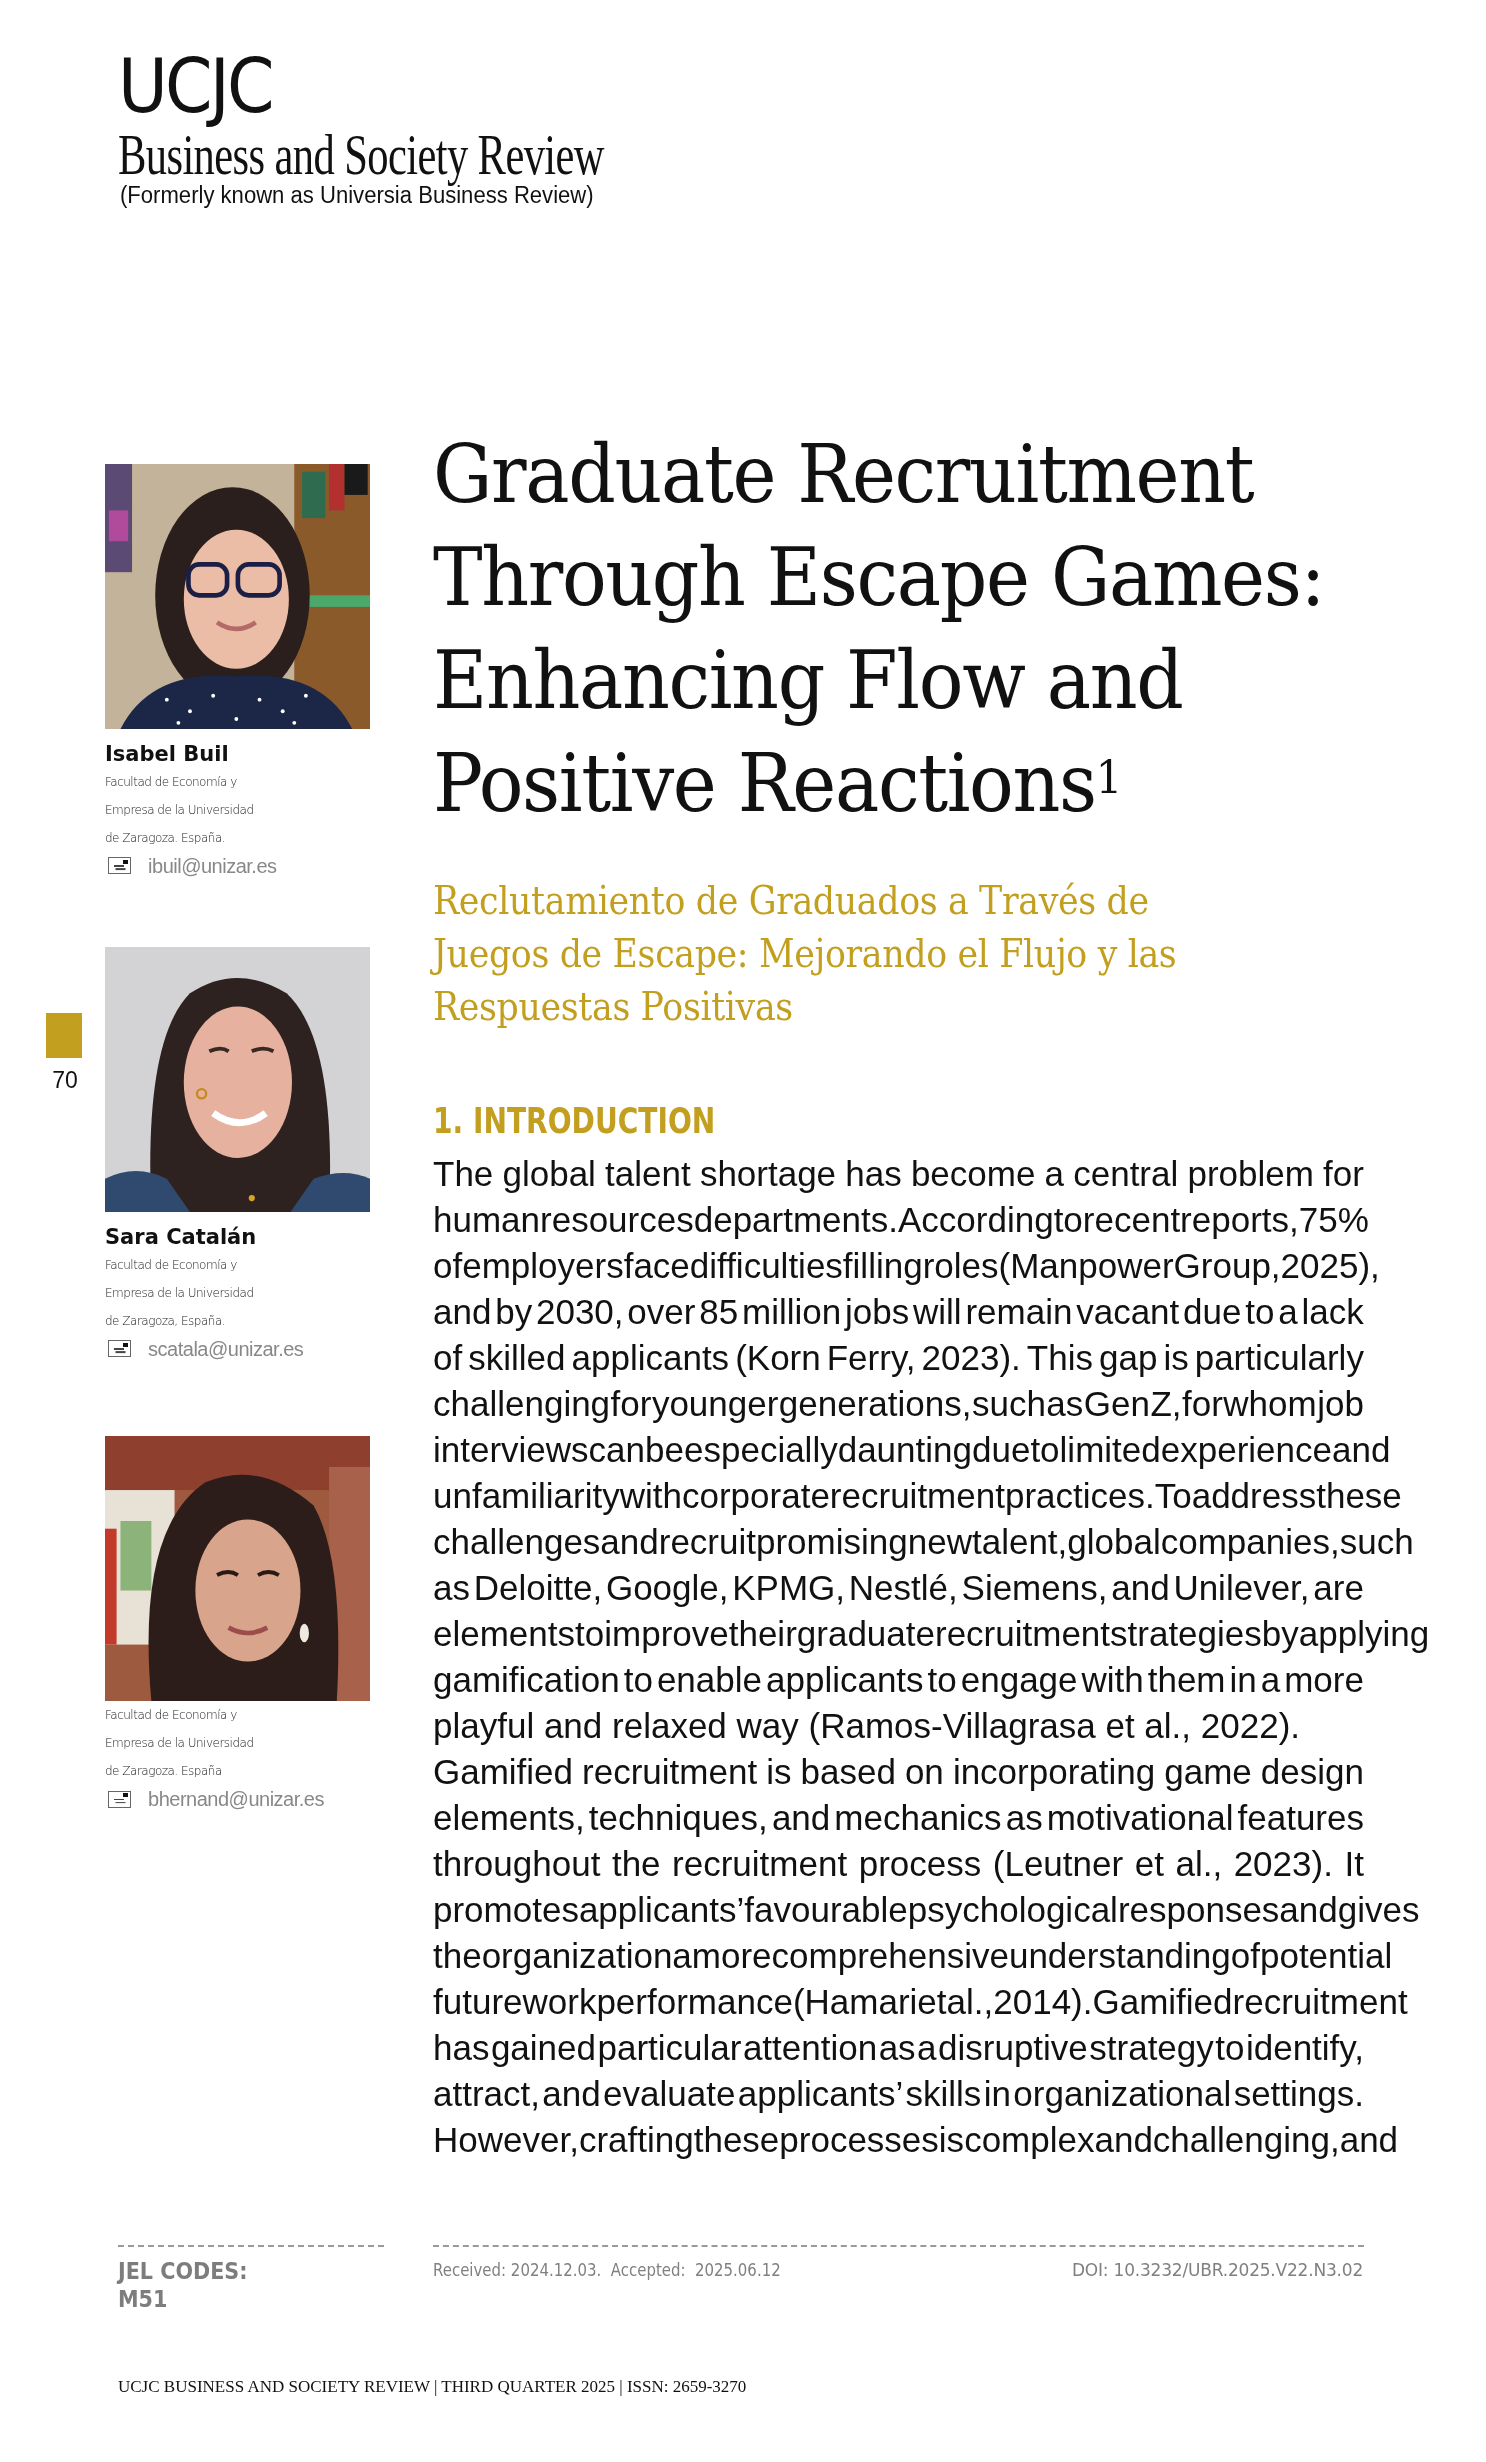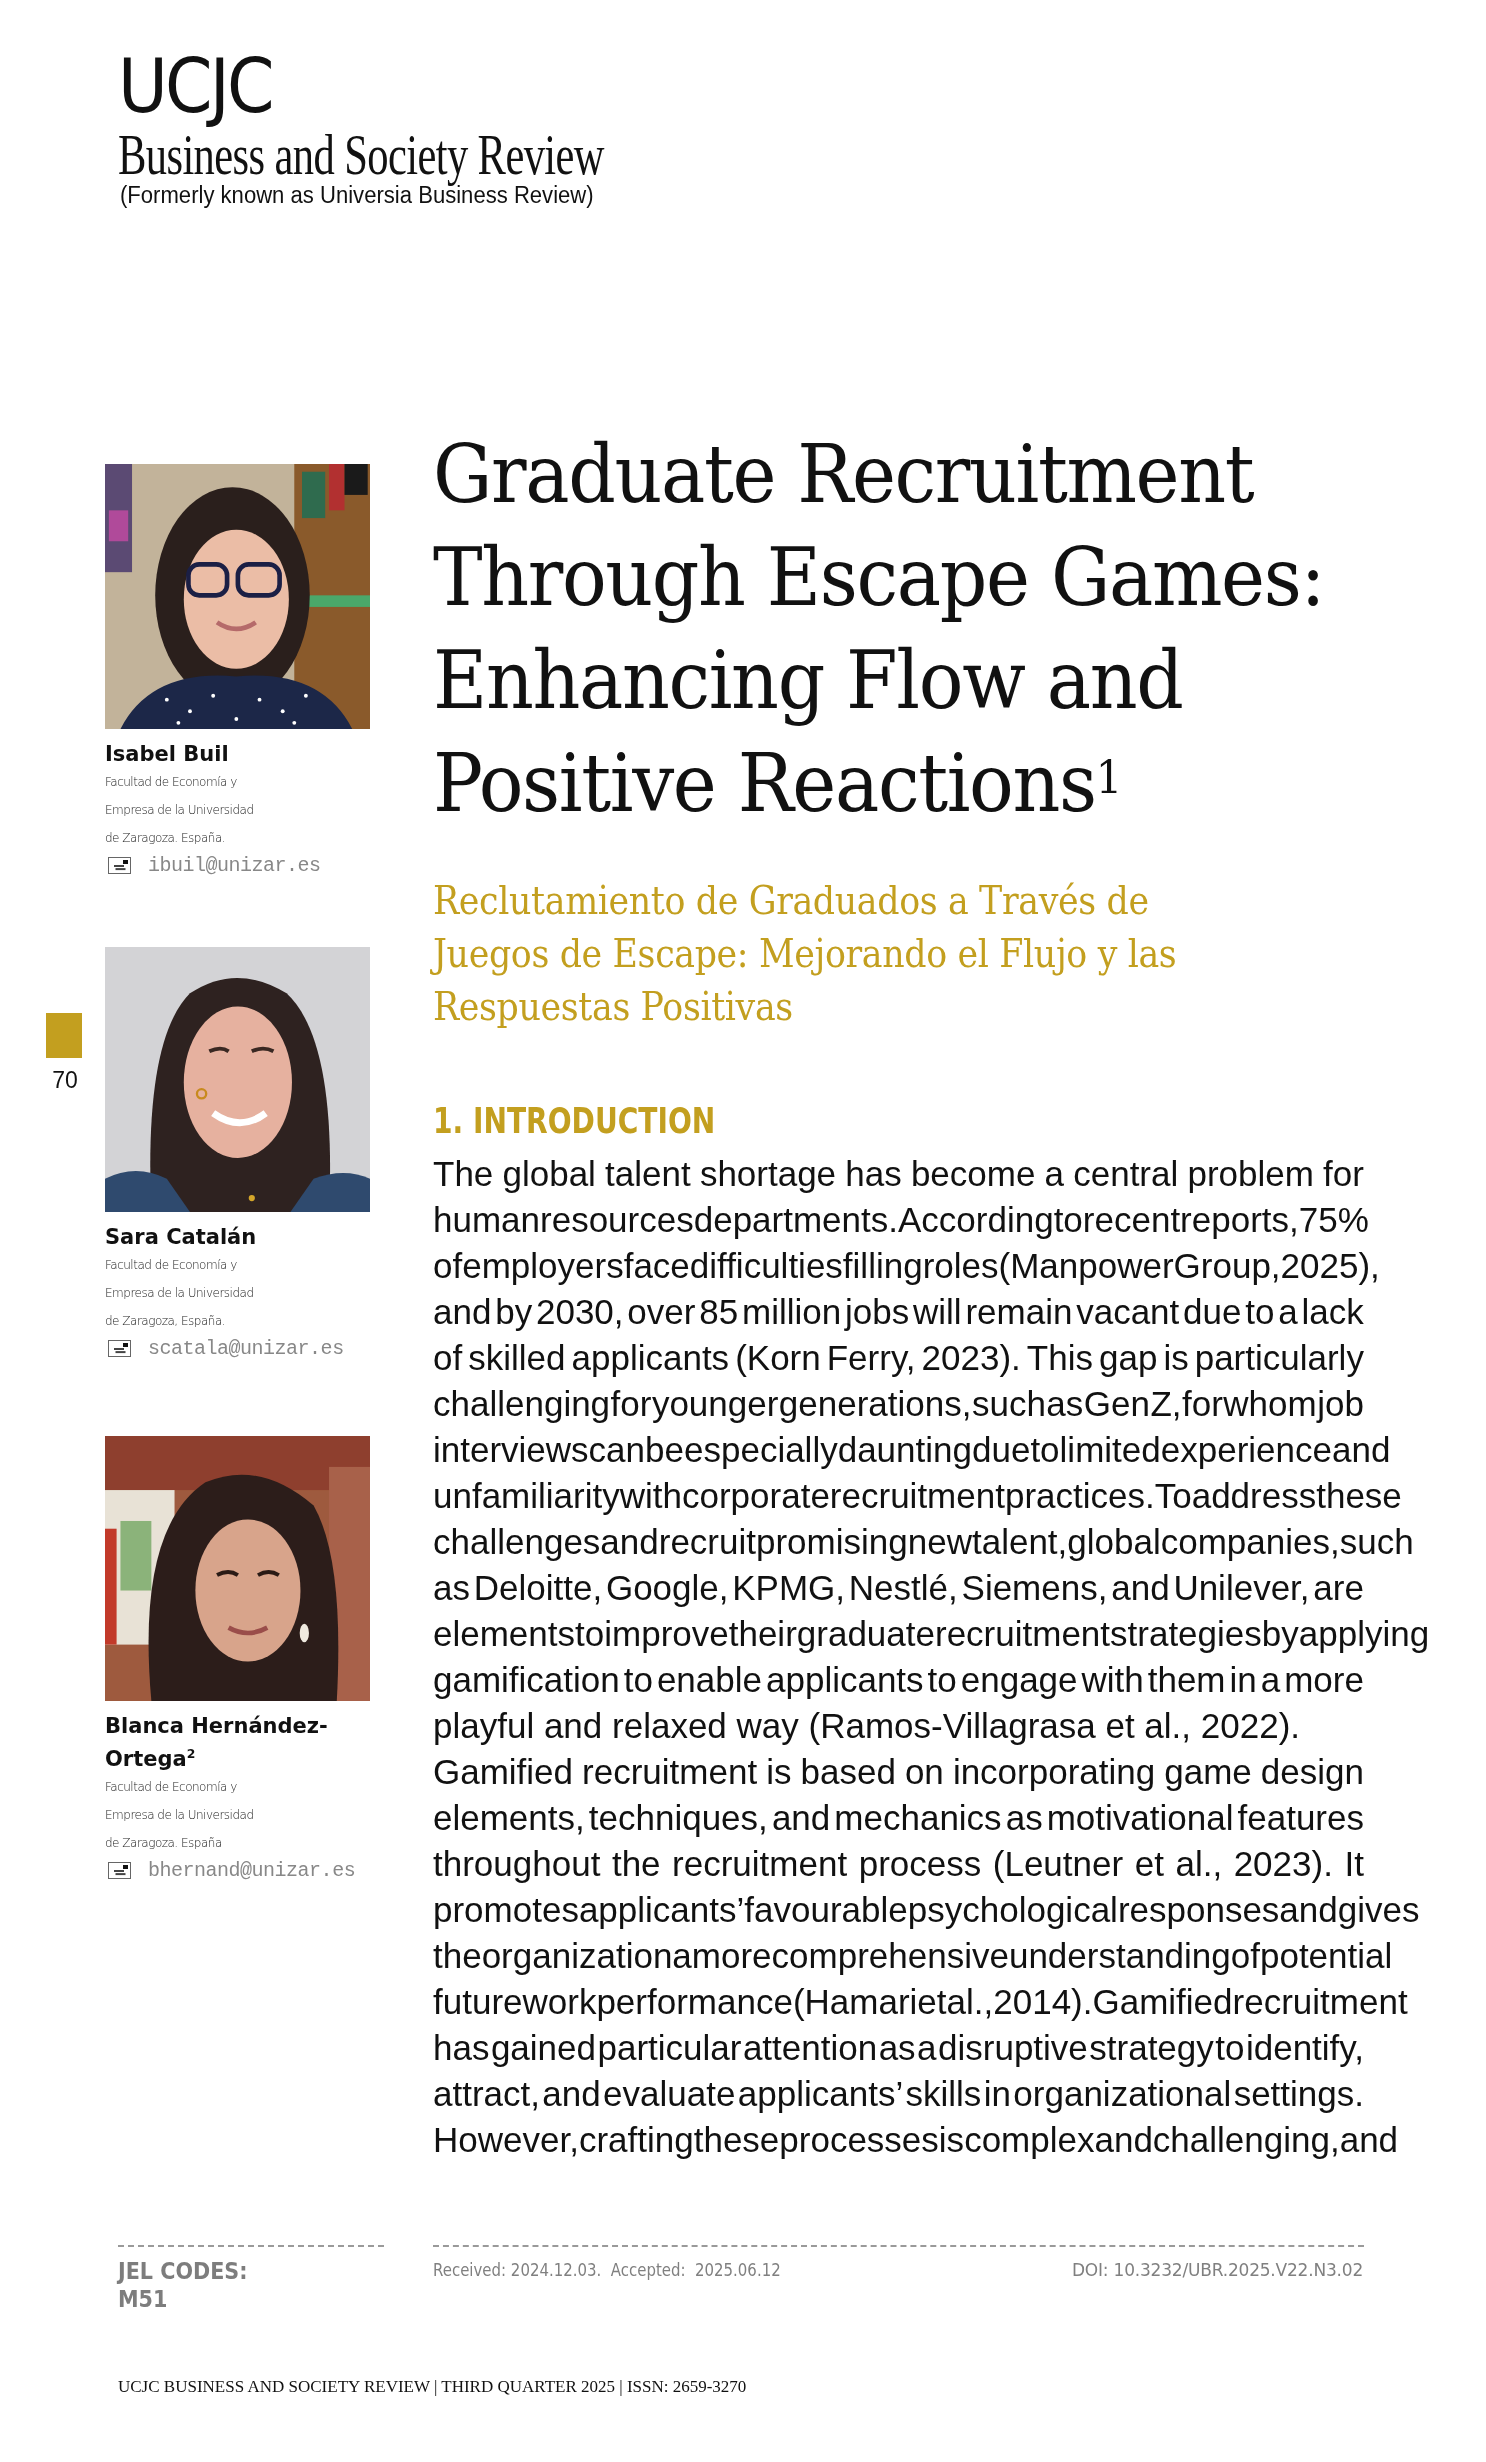--- a/index.html
+++ b/index.html
@@ -14,21 +14,21 @@
   
   .page-marker { left:46px; top:1013px; width:36px; height:45px; background:#C39F1F; }
   .page-number { left:48px; top:1067px; width:34px; text-align:center; font-family:"Liberation Sans", sans-serif; font-size:23px; line-height:26px; color:#111; }
 
   
   .author { left:105px; width:266px;margin-top:26px; }
   .photo { width:265px; height:265px; position:relative; overflow:hidden; }
   .author-name { font-family:"DejaVu Sans", sans-serif; font-weight:700; font-size:21px; line-height:28px; margin-top:10.8px; color:#111; }
   .author-name sup { font-size:12.4px; }
   .author-aff { font-family:"DejaVu Sans", sans-serif; font-size:12px; line-height:28px; color:#222; font-weight:300; letter-spacing:-0.5px; white-space:pre-line; }
-  .author-email { display:flex; align-items:center; gap:17px; font-family:Liberation Mono, monospace; font-size:20px; line-height:28px; color:#888; letter-spacing:-0.5px; }
+  .author-email { display:flex; align-items:center; gap:17px; font-family:Liberation Sans, sans-serif; font-size:20px; line-height:28px; color:#888; letter-spacing:-0.5px; }
   .mail-icon { width:23px; height:17px; border:1.2px solid #666; position:relative; box-sizing:border-box; margin-left:3.1px; }
   .mail-icon::before { content:""; position:absolute; right:2.3px; top:1.5px; width:4.6px; height:3.9px; background:#111; }
   .mail-icon::after { content:""; position:absolute; left:4.6px; top:7px; width:10px; height:1.5px; background:#444; box-shadow:1.5px 3.1px 0 #444; }
 
   
   .title { left:433px; top:423px; width:1004px; font-family:"DejaVu Serif", serif; font-size:80px; line-height:103px; color:#111; letter-spacing:-1.5px; transform:scaleX(0.93); transform-origin:left top; }
   .title sup { font-size:45px; vertical-align:top; position:relative; top:-6.2px; }
   .subtitle { left:433px; top:874px; width:1081px; font-family:"DejaVu Serif", serif; font-size:40px; line-height:53px; color:#C39F1F; transform:scaleX(0.87); transform-origin:left top; letter-spacing:-0.4px; }
 
   .section-heading { left:433px; top:1098px; font-family:"DejaVu Sans", sans-serif; font-weight:700; font-size:36px; line-height:46px; color:#C39F1F; transform:scaleX(0.78); transform-origin:left top; white-space:nowrap; letter-spacing:0px; }
@@ -132,21 +132,20 @@
       <rect x="0" y="120" width="15" height="150" fill="#c23a2a"></rect>
       <rect x="290" y="40" width="53" height="303" fill="#a8614a"></rect>
       <path d="M60 343 Q40 120 130 60 Q200 30 270 90 Q310 160 300 343 Z" fill="#2c1d1a"></path>
       <ellipse cx="185" cy="200" rx="68" ry="92" fill="#d8a48b"></ellipse>
       <path d="M145 180 Q160 172 172 180" stroke="#2a1a15" stroke-width="5" fill="none"></path>
       <path d="M198 180 Q212 172 225 180" stroke="#2a1a15" stroke-width="5" fill="none"></path>
       <path d="M160 248 Q185 262 210 248" stroke="#9a4d4a" stroke-width="6" fill="none"></path>
       <ellipse cx="258" cy="255" rx="6" ry="12" fill="#efe9df"></ellipse>
     </svg>
   </div>
-  <div class="author-name"><span>Blanca Hernández-Ortega</span><sup>2</sup></div>
   <div class="author-aff">Facultad de Economía y
 Empresa de la Universidad
 de Zaragoza. España</div>
   <div class="author-email">
     <span class="mail-icon"></span>
     <span>bhernand@unizar.es</span>
   </div>
 </div>
 
 <div class="abs title">

